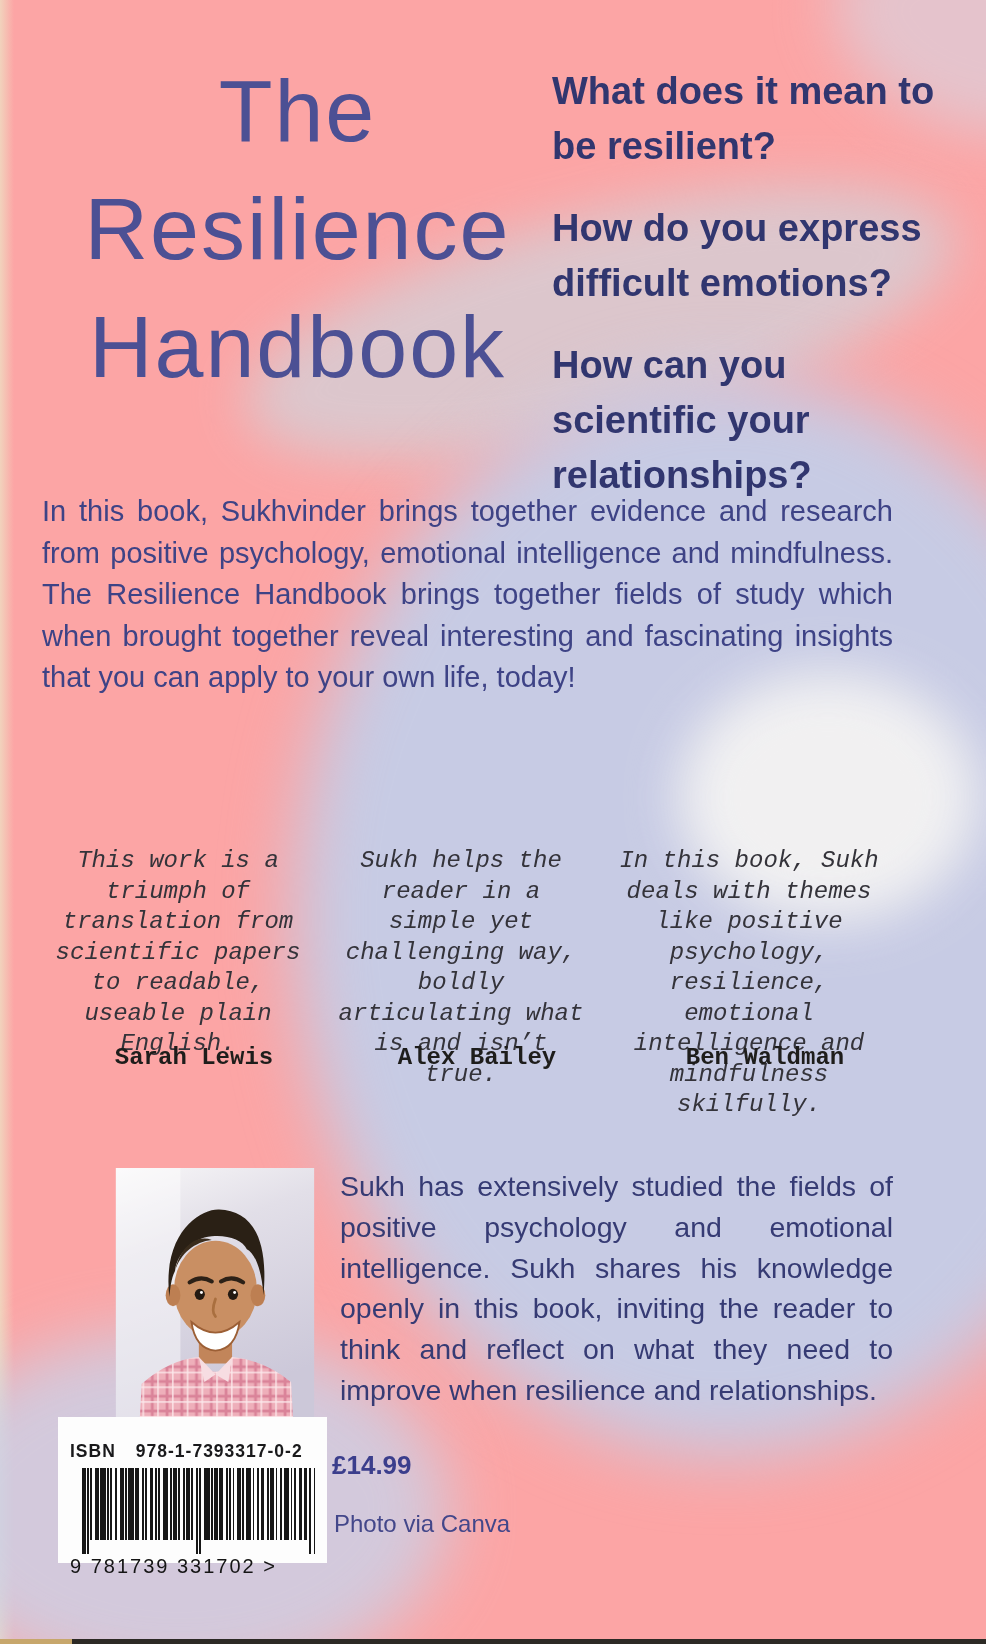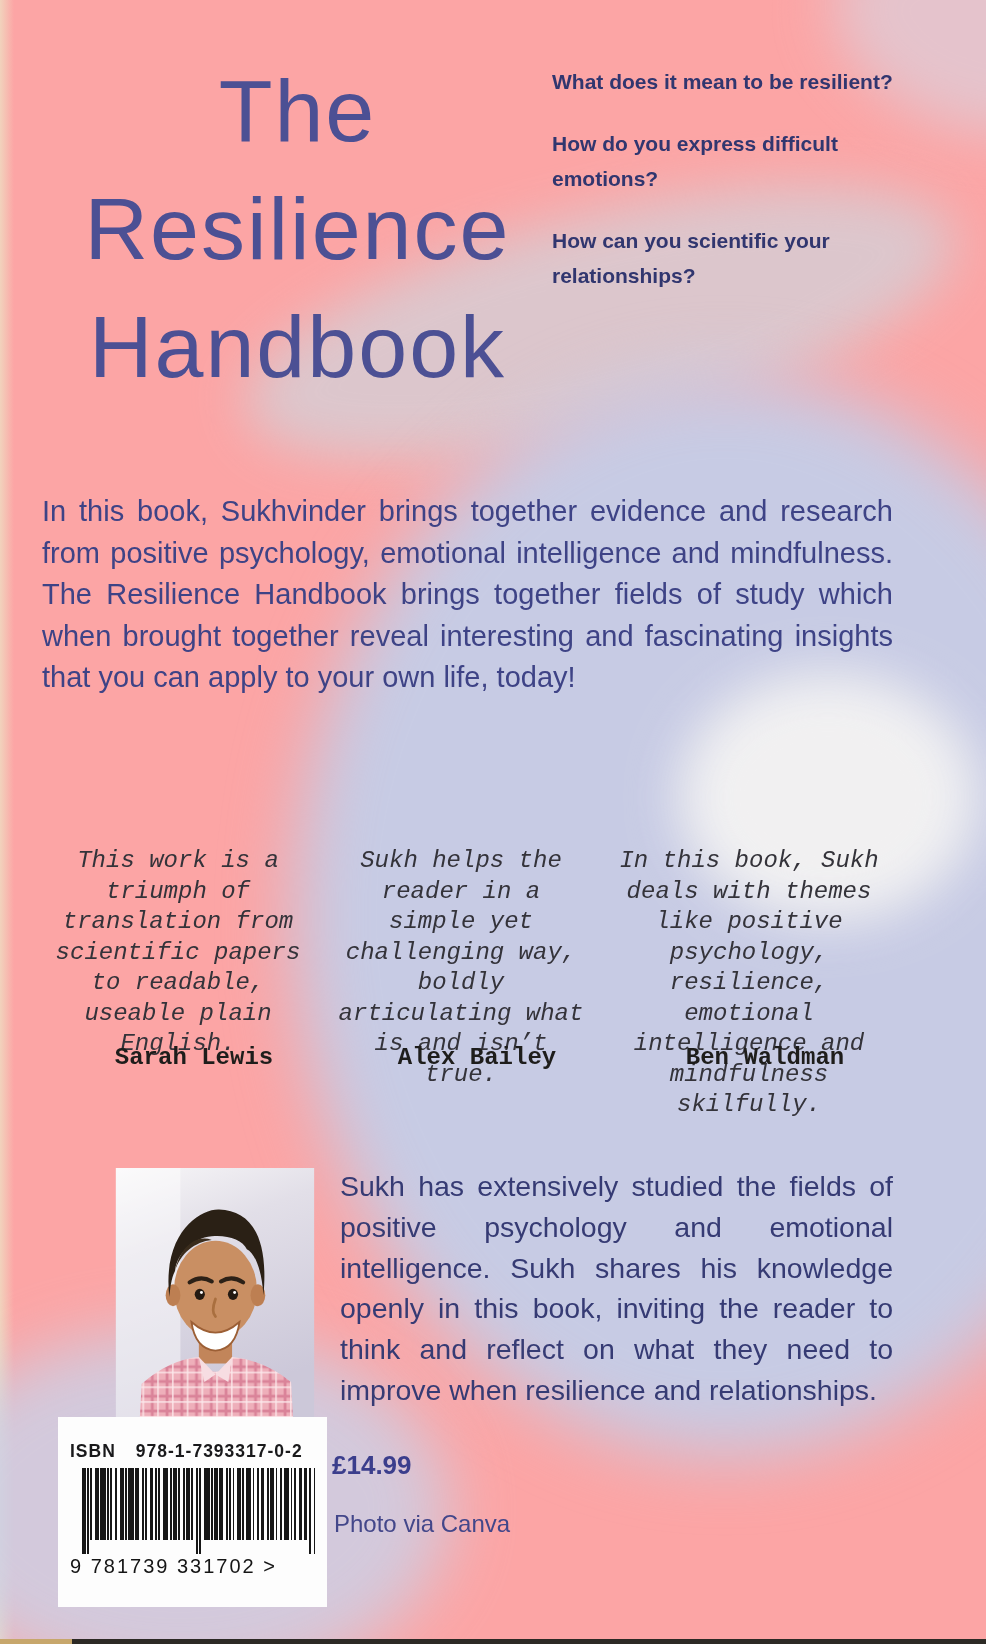--- a/index.html
+++ b/index.html
@@ -21,36 +21,36 @@
   .sw4{left:678px;top:672px;width:300px;height:250px;background:#f6f5f3;
     filter:blur(26px);opacity:.9;}
   .sw5{left:828px;top:-70px;width:300px;height:200px;background:#d6d8e6;
     filter:blur(28px);opacity:.6;transform:rotate(18deg);}
   .bottom-strip{position:absolute;left:0;right:0;bottom:0;height:5px;
     background:linear-gradient(90deg,#c7a76c 0 72px,#2d2a25 72px);}
   
   .title{position:absolute;left:55px;top:52px;width:485px;text-align:center;
     color:#4c5094;font-size:88px;line-height:118px;letter-spacing:2px;font-weight:normal;}
   .questions{position:absolute;left:552px;top:64px;width:392px;}
-  .question{margin:0 0 27px 0;font-size:21px;line-height:35px;font-weight:bold;color:#31366f;}
+  .question{margin:0 0 27px 0;font-size:38px;line-height:55px;font-weight:bold;color:#31366f;}
   .intro{position:absolute;left:42px;top:491px;width:851px;margin:0;
     font-size:29px;line-height:41.5px;text-align:justify;color:#3e4386;}
   .t-col{position:absolute;top:846px;height:215px;font-family:Liberation Mono, monospace;}
   .t-col.c1{left:46px;width:264px;}
   .t-col.c2{left:336px;width:250px;}
   .t-col.c3{left:604px;width:290px;}
   .quote{margin:0;font-style:italic;font-size:24px;line-height:30.5px;
     text-align:center;color:#34333a;}
   .t-name{position:absolute;top:182px;left:0;width:100%;margin:16px;text-align:center;
     font-weight:bold;font-size:24px;color:#1e1d1b;}
   .photo{position:absolute;left:108px;top:1168px;width:214px;height:249px;}
   .bio{position:absolute;left:340px;top:1166px;width:553px;margin:0;
     font-size:28.5px;line-height:40.8px;text-align:justify;color:#363b74;}
   
-  .isbn-box{position:absolute;left:58px;top:1417px;width:269px;height:190px;
+  .isbn-box{position:absolute;left:58px;top:1417px;width:269px;height:146px;
     background:#fdfdfd;box-sizing:border-box;padding:24px 10px 17px 10px;}
   .isbn-line{display:flex;gap:20px;font-size:17.5px;font-weight:bold;
     letter-spacing:1px;color:#19191b;padding-left:2px;}
   .bars{margin-top:6px;height:86px;display:flex;align-items:flex-start;padding-left:14px;}
   .bar{display:inline-block;background:#171717;height:72px;}
   .bar.guard{height:86px;}
   .bc-digits{margin-top:1px;font-size:20px;color:#151515;letter-spacing:2px;padding-left:2px;}
   .price{position:absolute;left:332px;top:1450px;margin:0;
     font-size:26px;font-weight:bold;color:#3b3e8c;}
   .credit{position:absolute;left:334px;top:1510px;margin:0;

